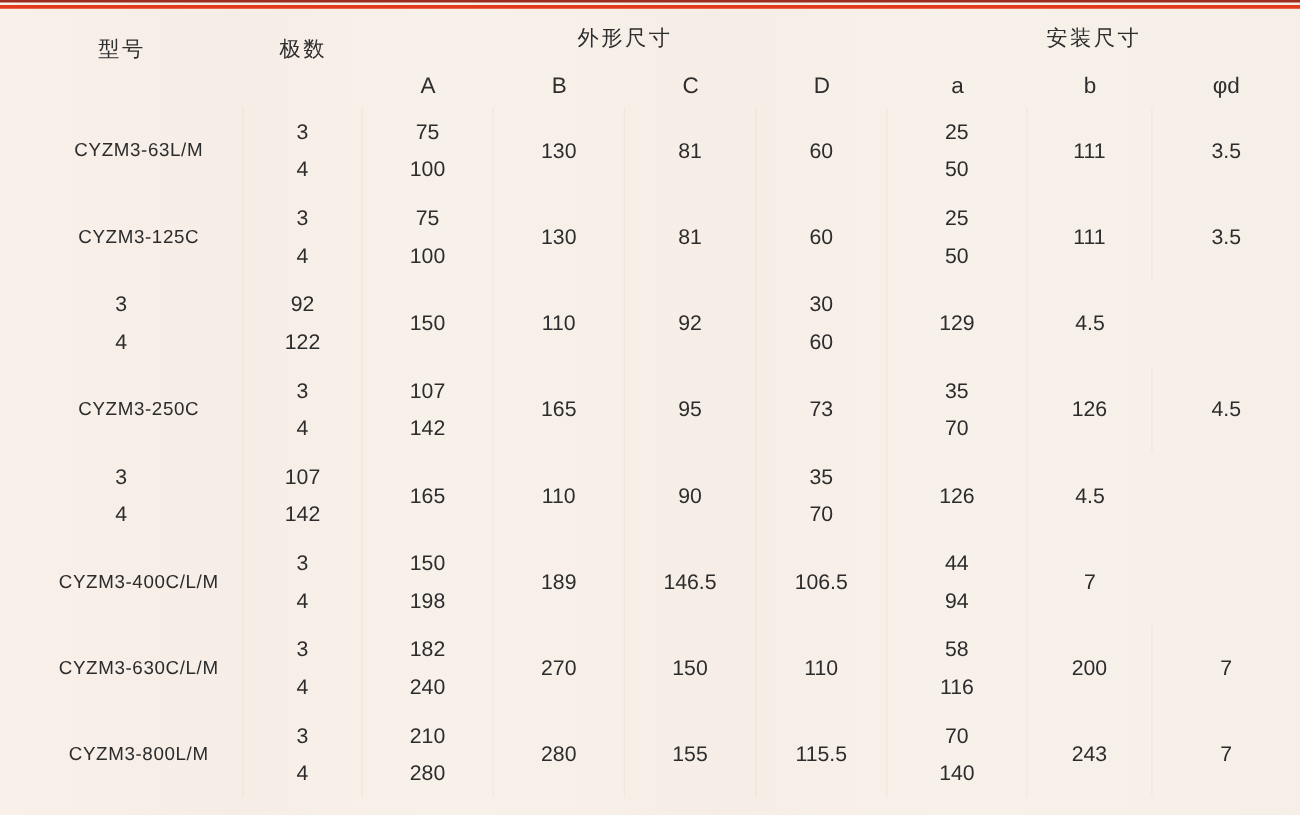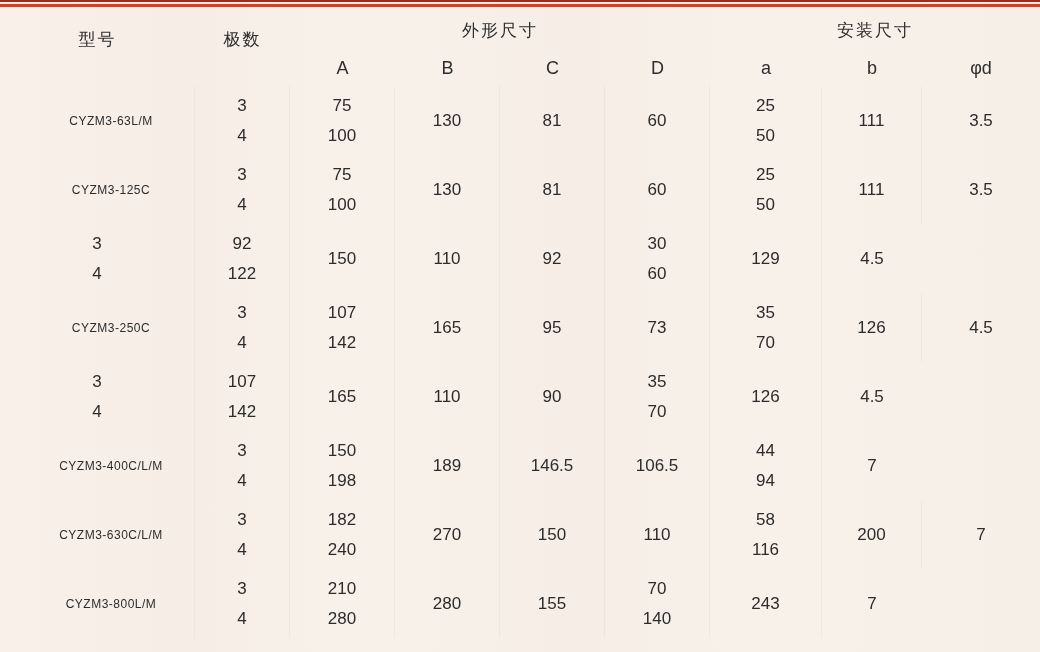--- a/index.html
+++ b/index.html
@@ -33,21 +33,21 @@
   .sub{grid-row:2;font-size:18px;}
 
   .rows{position:absolute;top:86px;left:0;width:1040px;}
   .block{height:69px;}
   .cell{display:flex;align-items:center;justify-content:center;
     font-size:17px;color:#2c2c2c;
     border-right:1px solid rgba(150,115,95,0.07);}
   .cell:last-child{border-right:none;}
   .stack{flex-direction:column;justify-content:space-around;padding:4px 0;box-sizing:border-box;}
   .stack div{line-height:1;}
-  .model{font-size:12px;letter-spacing:0.5px;padding-left:28px;}
+  .model{font-size:15px;letter-spacing:0.5px;padding-left:28px;}
 </style>
 </head>
 <body>
 
 <div class="page">
   <div class="topline-dark"></div>
   <div class="topline-red"></div>
 
   <div class="header">
     <div class="hcell zh span2r" style="grid-column:1">型号</div>
@@ -213,20 +213,21 @@
     <div class="cell stack">
       <div>3</div>
       <div>4</div>
     </div>
     <div class="cell stack">
       <div>210</div>
       <div>280</div>
     </div>
     <div class="cell">280</div>
     <div class="cell">155</div>
+    <div class="cell">115.5</div>
     <div class="cell stack">
       <div>70</div>
       <div>140</div>
     </div>
     <div class="cell">243</div>
     <div class="cell">7</div>
   </div>
 </div>
 </div>
 

